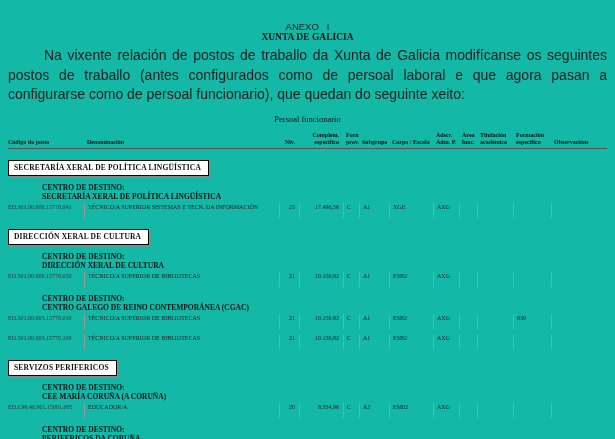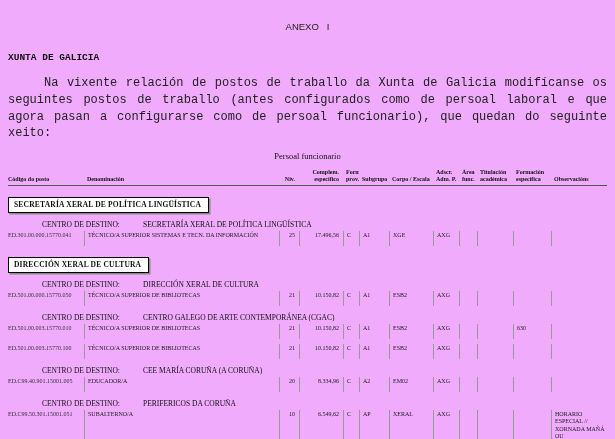--- a/index.html
+++ b/index.html
@@ -1,31 +1,31 @@
 <!DOCTYPE html>
 <html><head>
 <meta charset="utf-8">
 <style>
   html,body { margin:0; padding:0; background:#e8e8e8; }
   .page {
-    width:615px; height:439px; background:#f0abfc; box-sizing:border-box;
+    width:615px; height:439px; background:#14b8a6; box-sizing:border-box;
     padding:14px 8px 14px 8px; position:relative; overflow:hidden;
     font-family:"Liberation Serif", serif; color:#111;
   }
   .t-anexo {
     text-align:center; font-family:"Liberation Sans", sans-serif;
     font-size:9.5px; color:#222; white-space:pre; margin-top:7px;
   }
   .t-org {
-    text-align:left; font-family:Liberation Mono, monospace;
-    font-size:9.5px; font-weight:bold; margin-top:20px;
+    text-align:center; font-family:Liberation Serif, serif;
+    font-size:9.5px; font-weight:bold; margin-top:0;
   }
   .intro {
-    font-family:Liberation Mono, monospace; font-size:12px; color:#222;
-    text-align:justify; text-indent:36px; line-height:1.4; margin-top:12px;
+    font-family:Liberation Sans, sans-serif; font-size:14px; color:#222;
+    text-align:justify; text-indent:36px; line-height:1.4; margin-top:4px;
   }
   .t-table { text-align:center; font-weight:normal; font-size:8.5px; margin-top:9px; }
 
   .grid { display:flex; box-sizing:border-box; }
   .c  { box-sizing:border-box; flex:0 0 auto; overflow:hidden; }
   .co { width:76px; }
   .de { width:195px; }
   .ni { width:20px; text-align:right; }
   .cp { width:44px; text-align:right; }
   .fp { width:16px; }
@@ -45,21 +45,21 @@
   .thead .c { white-space:pre-line; padding-left:3px; }
   .thead .co { padding-left:0; }
   .thead .ni, .thead .cp { padding-right:4px; }
 
   .sec-box-wrap { margin:7px 0 2px 0; }
   .sec-box {
     display:inline-block; border:1px solid #000; background:#fff;
     box-shadow:1.5px 1.5px 0 #8a8a8a; padding:2px 7px 3px 5px;
     font-weight:bold; font-size:7.5px; letter-spacing:0.2px;
   }
-  .centro { display:flex; font-weight:normal; font-size:7.5px; margin:7px 0 2px 34px; }
+  .centro { display:flex; font-weight:bold; font-size:7.5px; margin:7px 0 2px 34px;flex-direction:column; }
   .centro .lbl { width:101px; flex:0 0 auto; }
 
   .row { font-size:6px; color:#222; margin-bottom:5px; min-height:15px; line-height:1.25; }
   .row .c { border-left:1px solid #999; padding:1px 2px 0 3px; }
   .row .co { border-left:none; padding-left:0; color:#333; }
   .row .ni, .row .cp { padding-right:4px; }
   .row .ob { white-space:pre-line; }
 </style>
 </head>
 <body>
@@ -130,21 +130,21 @@
     <span class="c sg">A1</span>
     <span class="c ce">ESB2</span>
     <span class="c ad">AXG</span>
     <span class="c ar"></span>
     <span class="c ti"></span>
     <span class="c fe"></span>
     <span class="c ob"></span>
   </div>
   <div class="centro">
     <span class="lbl">CENTRO DE DESTINO:</span>
-    <span>CENTRO GALEGO DE ARTE CONTEMPORÁNEA (CGAC)</span>
+    <span>CENTRO GALEGO DE REINO CONTEMPORÁNEA (CGAC)</span>
   </div>
   <div class="grid row">
     <span class="c co">ED.501.00.003.15770.010</span>
     <span class="c de">TÉCNICO/A SUPERIOR DE BIBLIOTECAS</span>
     <span class="c ni">21</span>
     <span class="c cp">10.150,82</span>
     <span class="c fp">C</span>
     <span class="c sg">A1</span>
     <span class="c ce">ESB2</span>
     <span class="c ad">AXG</span>
@@ -161,20 +161,23 @@
     <span class="c fp">C</span>
     <span class="c sg">A1</span>
     <span class="c ce">ESB2</span>
     <span class="c ad">AXG</span>
     <span class="c ar"></span>
     <span class="c ti"></span>
     <span class="c fe"></span>
     <span class="c ob"></span>
   </div>
 
+  <div class="sec-box-wrap">
+    <span class="sec-box">SERVIZOS PERIFERICOS</span>
+  </div>
   <div class="centro">
     <span class="lbl">CENTRO DE DESTINO:</span>
     <span>CEE MARÍA CORUÑA (A CORUÑA)</span>
   </div>
   <div class="grid row">
     <span class="c co">ED.C99.40.901.15001.005</span>
     <span class="c de">EDUCADOR/A</span>
     <span class="c ni">20</span>
     <span class="c cp">8.334,96</span>
     <span class="c fp">C</span>

